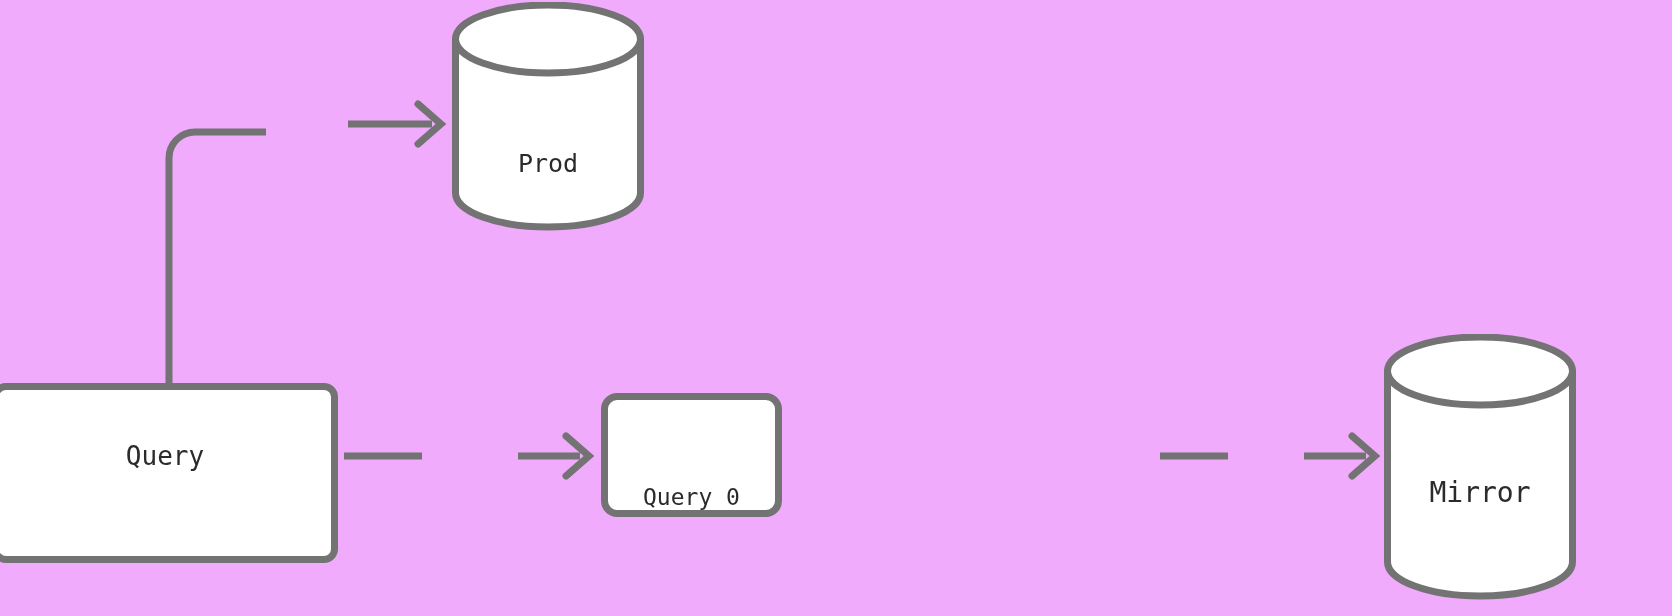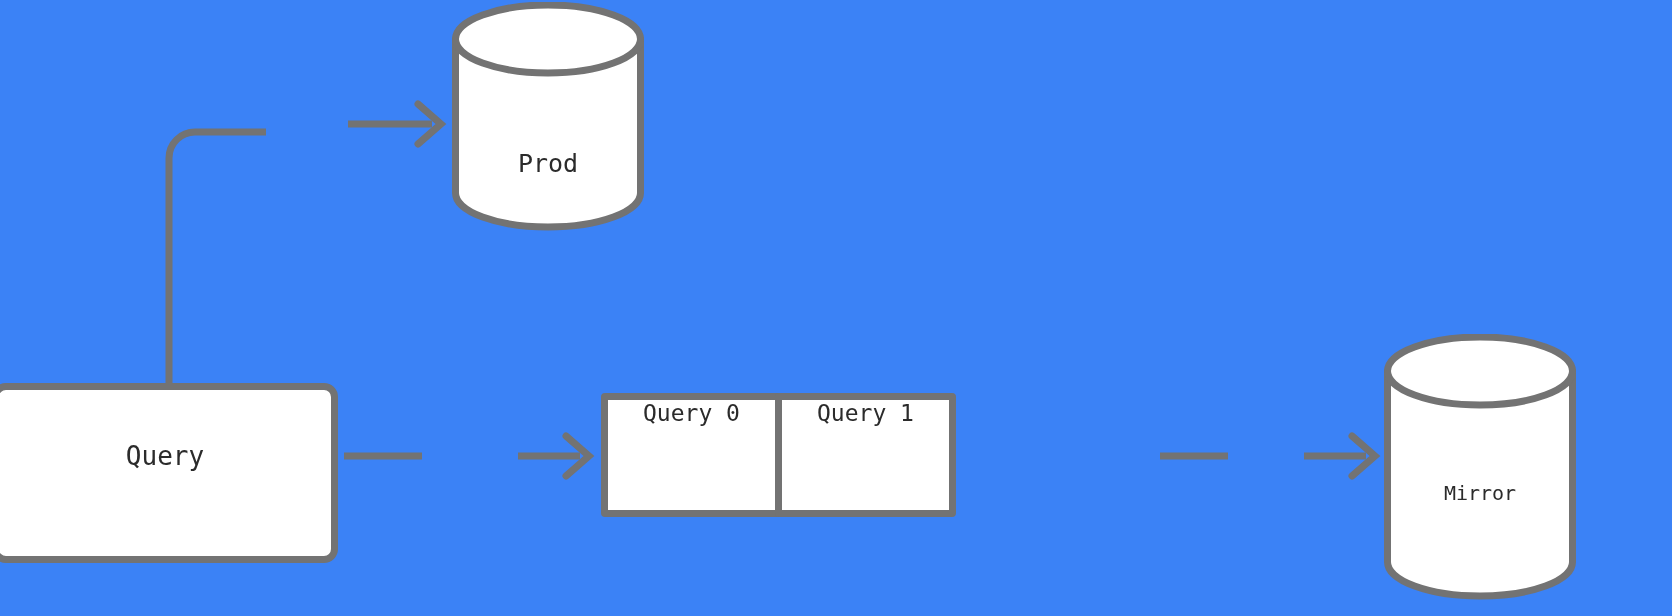--- a/index.html
+++ b/index.html
@@ -4,21 +4,21 @@
 <style>
   html, body {
     margin: 0;
     padding: 0;
     background: #000000;
   }
   #canvas {
     position: relative;
     width: 1672px;
     height: 616px;
-    background: #3b82f6;
+    background: #f0abfc;
     overflow: hidden;
     font-family: "DejaVu Sans Mono", "Liberation Mono", monospace;
   }
   .node-label {
     position: absolute;
     color: #2b2b2b;
     font-family: "DejaVu Sans Mono", "Liberation Mono", monospace;
     white-space: pre;
     text-align: center;
     pointer-events: none;
@@ -52,23 +52,23 @@
     display: flex;
     height: 124px;
   }
   .shard {
     position: relative;
     width: 181px;
     height: 124px;
     background: #ffffff;
     border: 7px solid #737373;
     box-sizing: border-box;
-    border-radius: 4px;
+    border-radius: 16px;
     display: flex;
-    align-items: flex-start;
+    align-items: flex-end;
     justify-content: center;
   }
   .shard + .shard {
     margin-left: -7px;
   }
   .shard-label {
     color: #2b2b2b;
     font-family: "DejaVu Sans Mono", "Liberation Mono", monospace;
     font-size: 23px;
     white-space: pre;
@@ -119,38 +119,35 @@
     <svg class="conn-svg" width="82" height="48" viewBox="0 0 82 48">
       <line x1="4" y1="24" x2="66" y2="24" stroke="#737373" stroke-width="7" stroke-linecap="butt"></line>
       <polyline points="52,4 75,24 52,44" fill="none" stroke="#737373" stroke-width="7" stroke-linecap="round" stroke-linejoin="miter"></polyline>
     </svg>
   </div>
 
   <div id="shards">
     <div class="shard">
       <span class="shard-label"><span>Query </span><span>0</span></span>
     </div>
-    <div class="shard">
-      <span class="shard-label"><span>Query </span><span>1</span></span>
-    </div>
   </div>
 
   <div class="conn" style="left:1156px; top:446px;">
     <svg class="conn-svg" width="80" height="20" viewBox="0 0 80 20">
       <line x1="4" y1="10" x2="72" y2="10" stroke="#737373" stroke-width="7" stroke-linecap="butt"></line>
     </svg>
   </div>
   <div class="conn" style="left:1300px; top:432px;">
     <svg class="conn-svg" width="82" height="48" viewBox="0 0 82 48">
       <line x1="4" y1="24" x2="66" y2="24" stroke="#737373" stroke-width="7" stroke-linecap="butt"></line>
       <polyline points="52,4 75,24 52,44" fill="none" stroke="#737373" stroke-width="7" stroke-linecap="round" stroke-linejoin="miter"></polyline>
     </svg>
   </div>
 
   <div class="cylinder" style="left:1380px; top:334px;">
     <svg class="cyl-svg" width="200" height="290" viewBox="0 0 200 290">
       <path d="M 7.5 37 L 7.5 228 A 92.5 34 0 0 0 192.5 228 L 192.5 37 Z" fill="#ffffff" stroke="#737373" stroke-width="7" stroke-linejoin="round"></path>
       <ellipse cx="100" cy="37" rx="92.5" ry="34" fill="#ffffff" stroke="#737373" stroke-width="7"></ellipse>
     </svg>
   </div>
-  <div class="node-label" style="left:1380px; top:475px; width:200px; font-size:20px; line-height:36px;">Mirror</div>
+  <div class="node-label" style="left:1380px; top:475px; width:200px; font-size:28px; line-height:36px;">Mirror</div>
 
 </div>
 
 </body></html>

